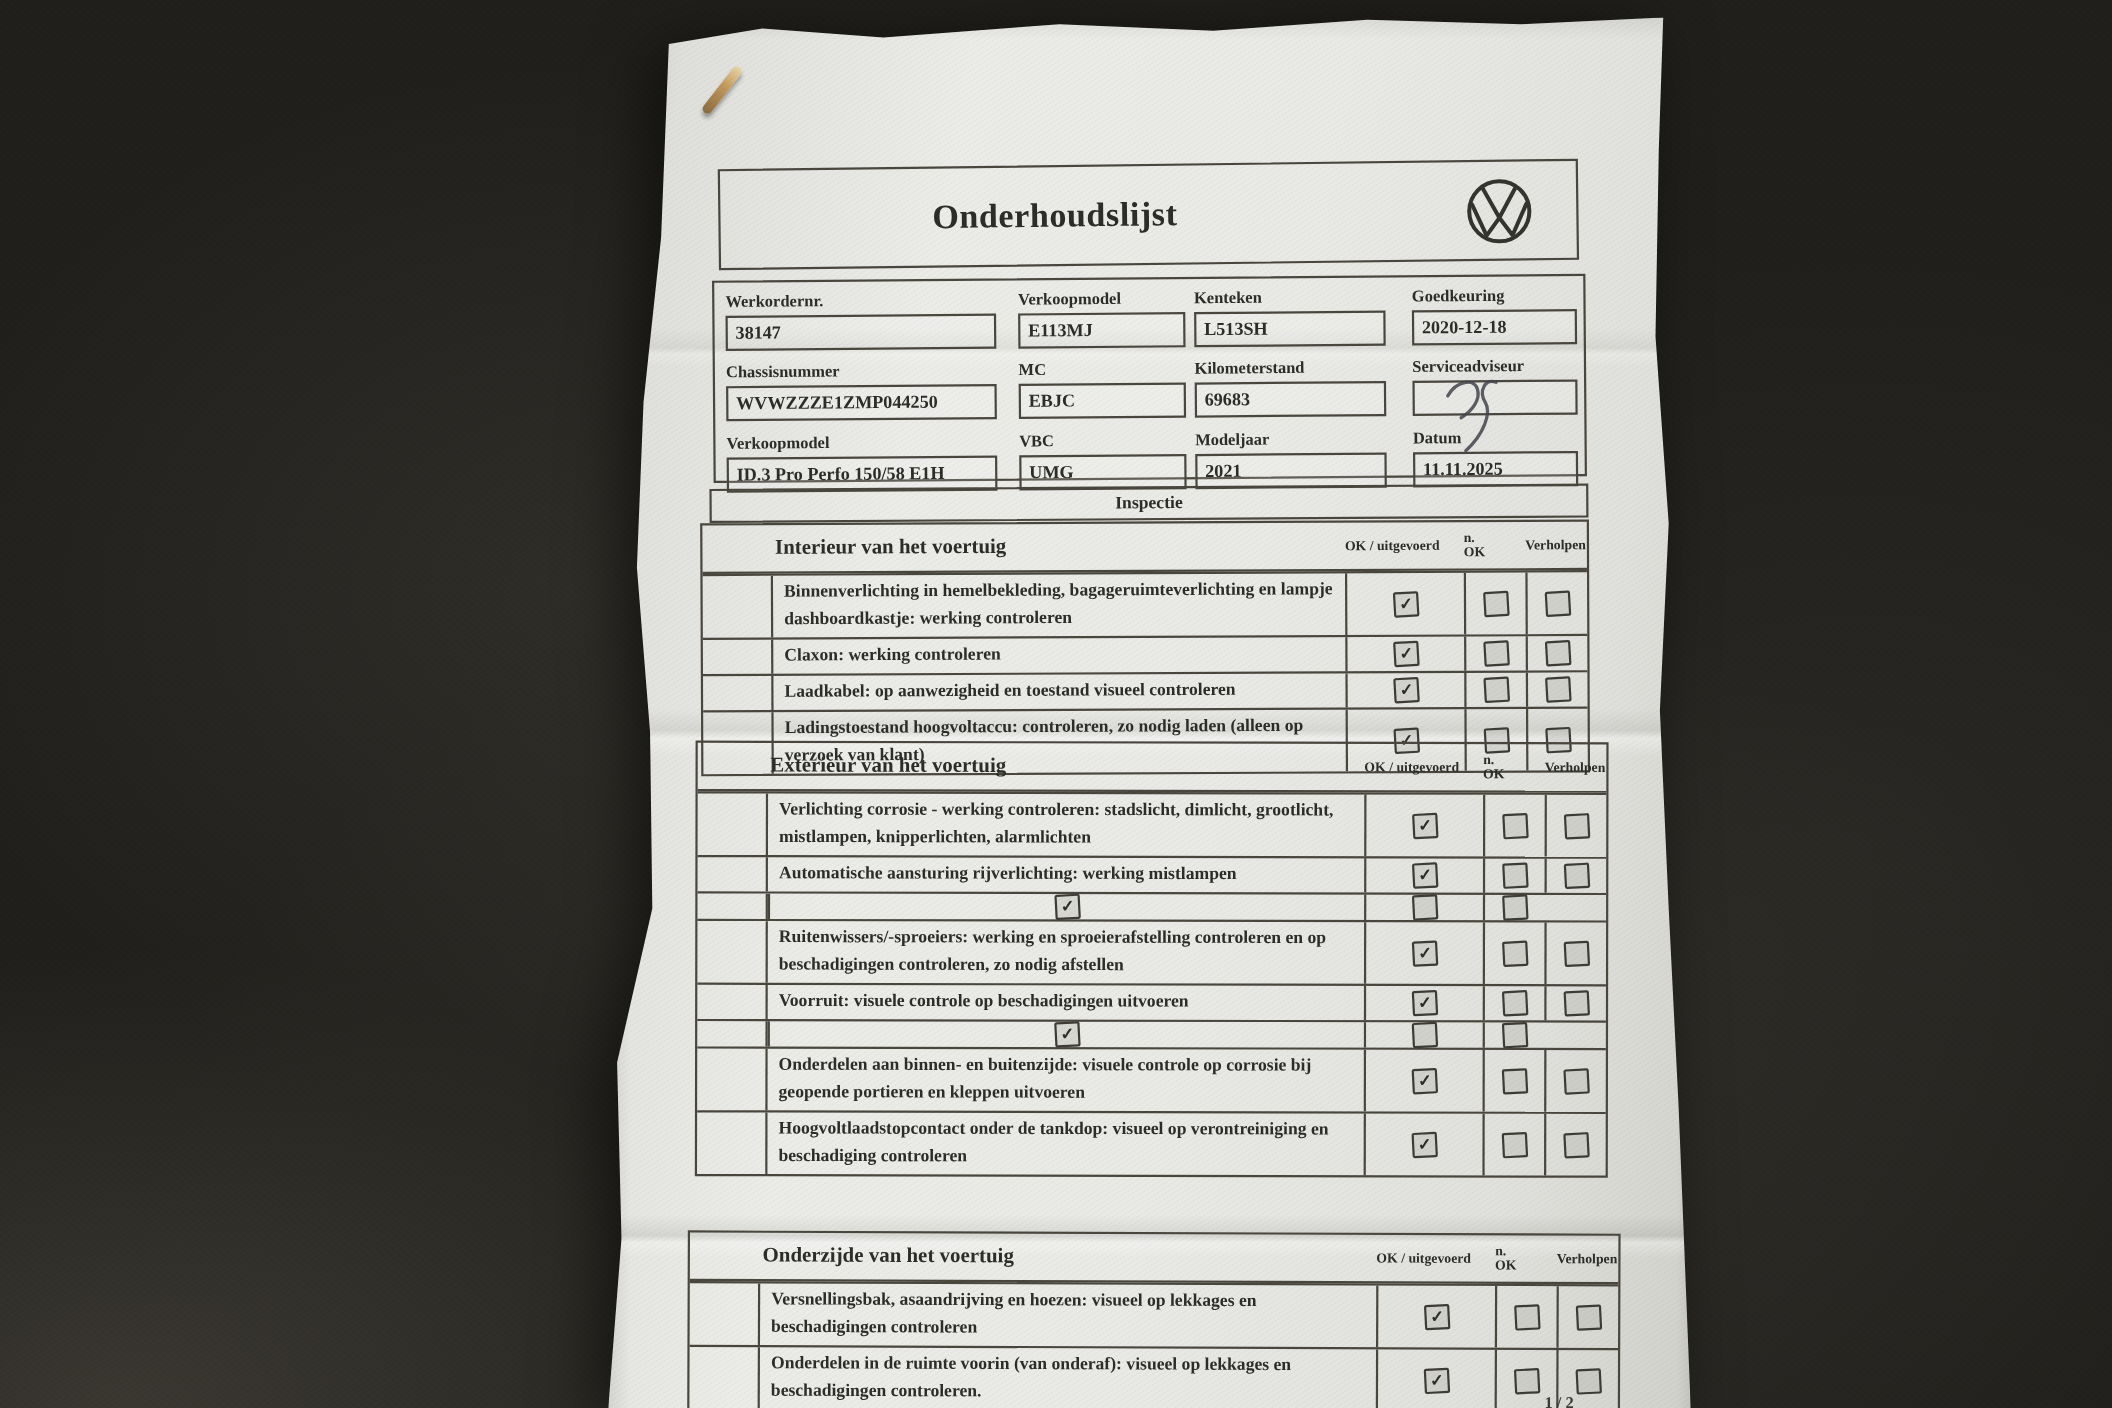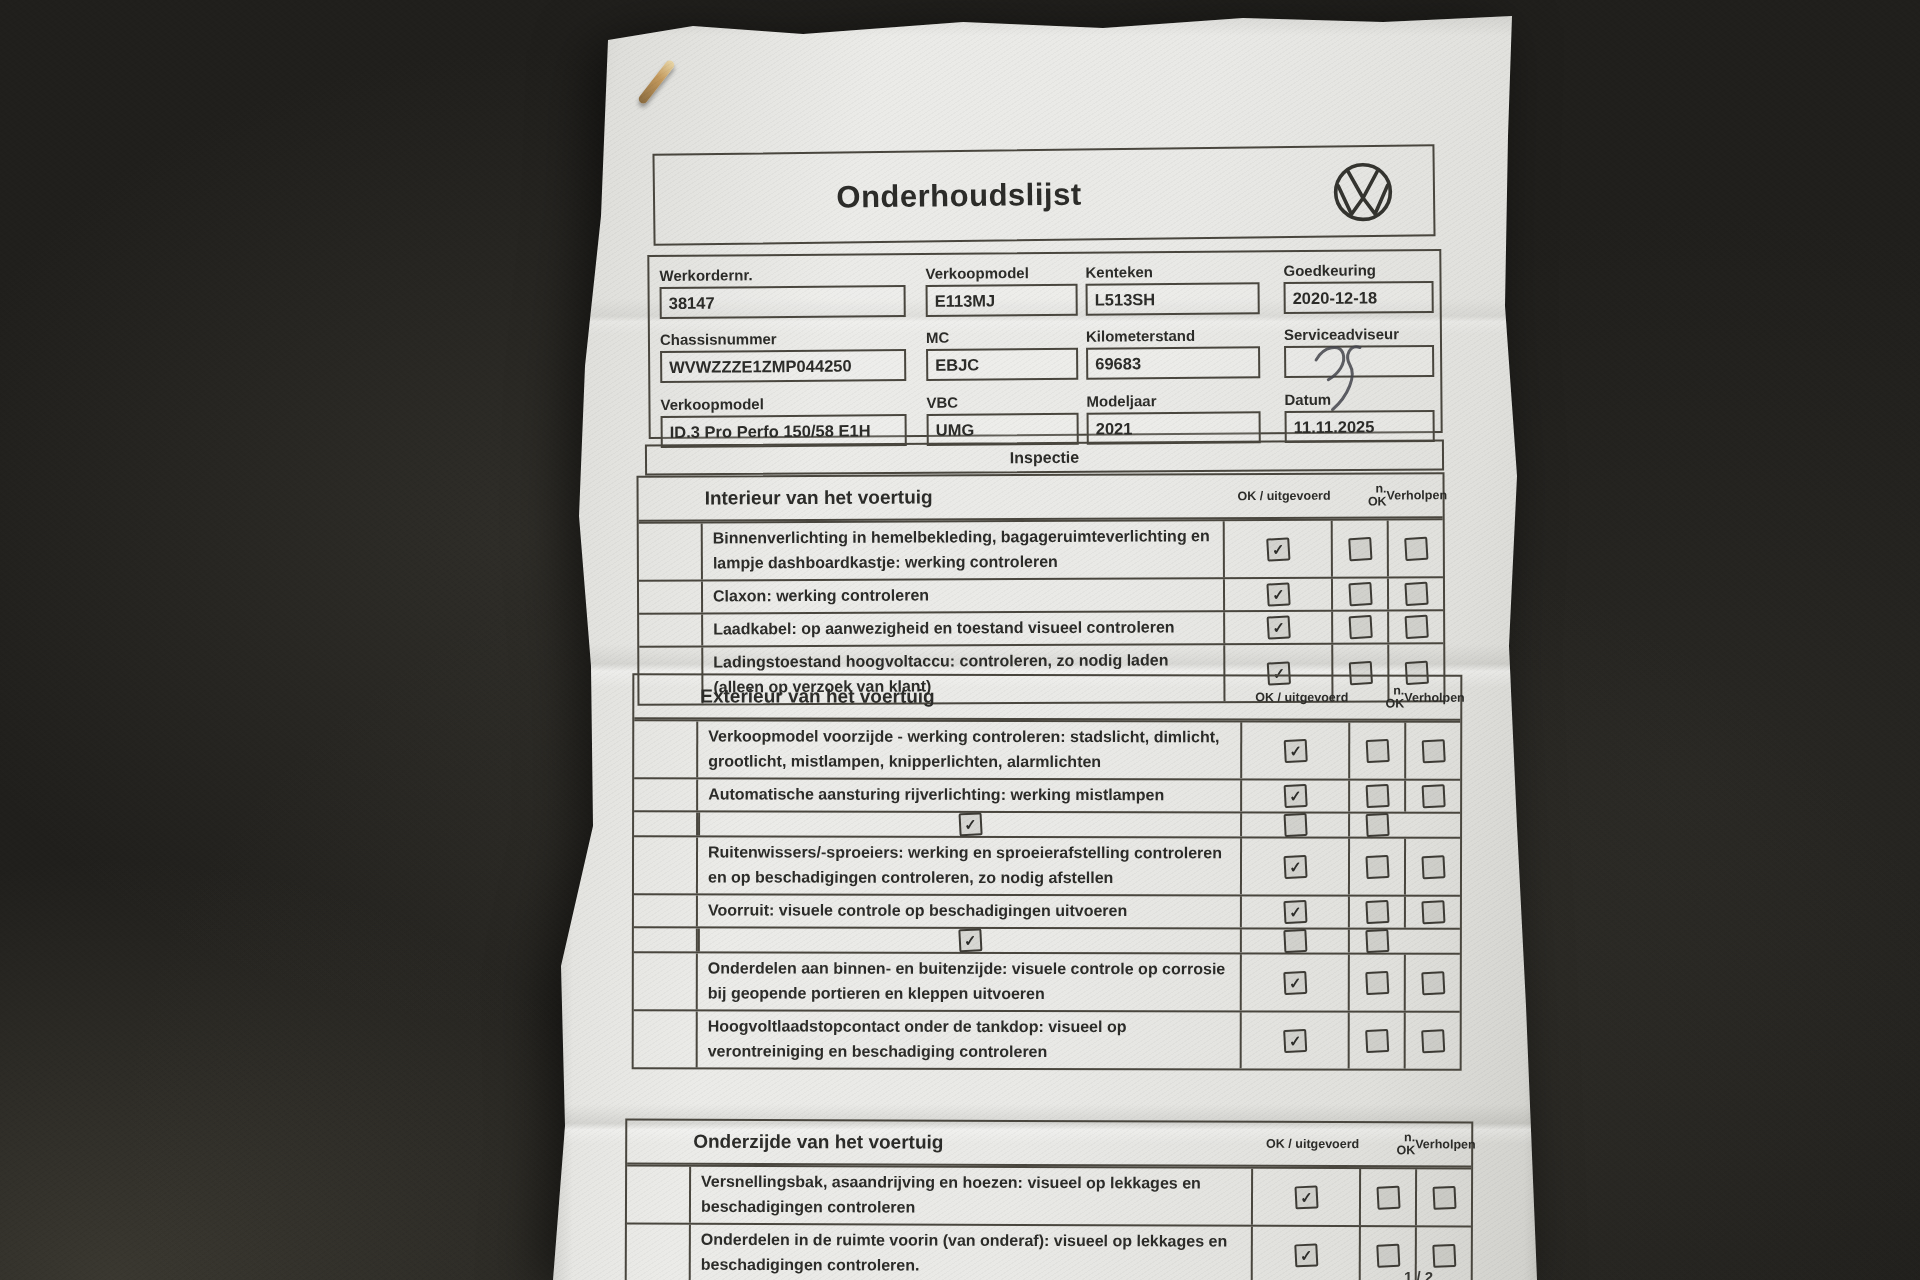--- a/index.html
+++ b/index.html
@@ -1,18 +1,18 @@
 <!DOCTYPE html>
 <html><head>
 <meta charset="utf-8">
 <style>
   html,body{margin:0;padding:0;background:#141412;}
   .stage{
     position:relative;width:1920px;height:1280px;overflow:hidden;
-    font-family:Liberation Sans, sans-serif;
+    font-family:Liberation Serif, serif;
     background:
       radial-gradient(900px 700px at 28% 42%, rgba(100,97,85,.22), transparent 70%),
       radial-gradient(1300px 900px at 55% 88%, rgba(112,108,93,.20), transparent 72%),
       radial-gradient(760px 560px at 6% 100%, rgba(150,144,120,.22), transparent 75%),
       radial-gradient(1000px 800px at 88% 60%, rgba(90,88,78,.14), transparent 70%),
       #201f1c;
   }
   .stage::after{ 
     content:"";position:absolute;inset:0;pointer-events:none;opacity:.5;
     background:
@@ -67,21 +67,21 @@
 
   
   .insp-bar{left:645px;top:442px;width:795px;height:27px;display:flex;align-items:center;justify-content:center;
     font-size:16px;font-weight:700;transform:rotate(-.35deg);}
 
   
   .section{position:absolute;border:2px solid #49463e;box-sizing:border-box;}
   .sec-head{display:grid;grid-template-columns:64px 1fr 108px 56px 56px;align-items:center;height:42px;
     border-bottom:2px solid #49463e;}
   .sec-title{grid-column:1 / 3;padding-left:66px;font-size:19px;font-weight:700;}
-  .colhead{font-size:12.5px;font-weight:700;text-align:right;line-height:13px;white-space:pre-line;}
+  .colhead{font-size:12.5px;font-weight:700;text-align:left;line-height:13px;white-space:pre-line;}
   .row{display:grid;grid-template-columns:64px 1fr 108px 56px 56px;border-top:2px solid #49463e;}
   .row:first-of-type{border-top:none;}
   .gut{border-right:2px solid #49463e;}
   .itxt{padding:2px 10px 4px 10px;font-size:16px;font-weight:700;line-height:25px;}
   .ckc{border-left:2px solid #49463e;display:flex;align-items:center;justify-content:center;}
   .ckb{width:19px;height:19px;border:2.2px solid #3d3b35;border-radius:2px;background:rgba(150,150,143,.22);
     display:flex;align-items:center;justify-content:center;font-size:15px;font-weight:700;color:#2c2c29;
     transform:rotate(-3deg);}
   .ckb.empty{background:rgba(170,170,162,.30);}
 
@@ -235,21 +235,21 @@
         <div class="section" style="left: 632px; top: 674px; width: 830px; transform: rotate(0.1deg);">
           <div class="sec-head">
             <div class="sec-title">Exterieur van het voertuig</div>
             <div class="colhead">OK / uitgevoerd</div>
             <div class="colhead">n.
 OK</div>
             <div class="colhead">Verholpen</div>
           </div>
           <div class="row">
             <div class="gut"></div>
-            <div class="itxt">Verkoopmodel voorzijde - werking controleren: stadslicht, dimlicht, grootlicht, mistlampen, knipperlichten, alarmlichten</div>
+            <div class="itxt">Verlichting corrosie - werking controleren: stadslicht, dimlicht, grootlicht, mistlampen, knipperlichten, alarmlichten</div>
             <div class="ckc">
               <div class="ckb">✓</div>
             </div>
             <div class="ckc">
               <div class="ckb empty"></div>
             </div>
             <div class="ckc">
               <div class="ckb empty"></div>
             </div>
           </div>

